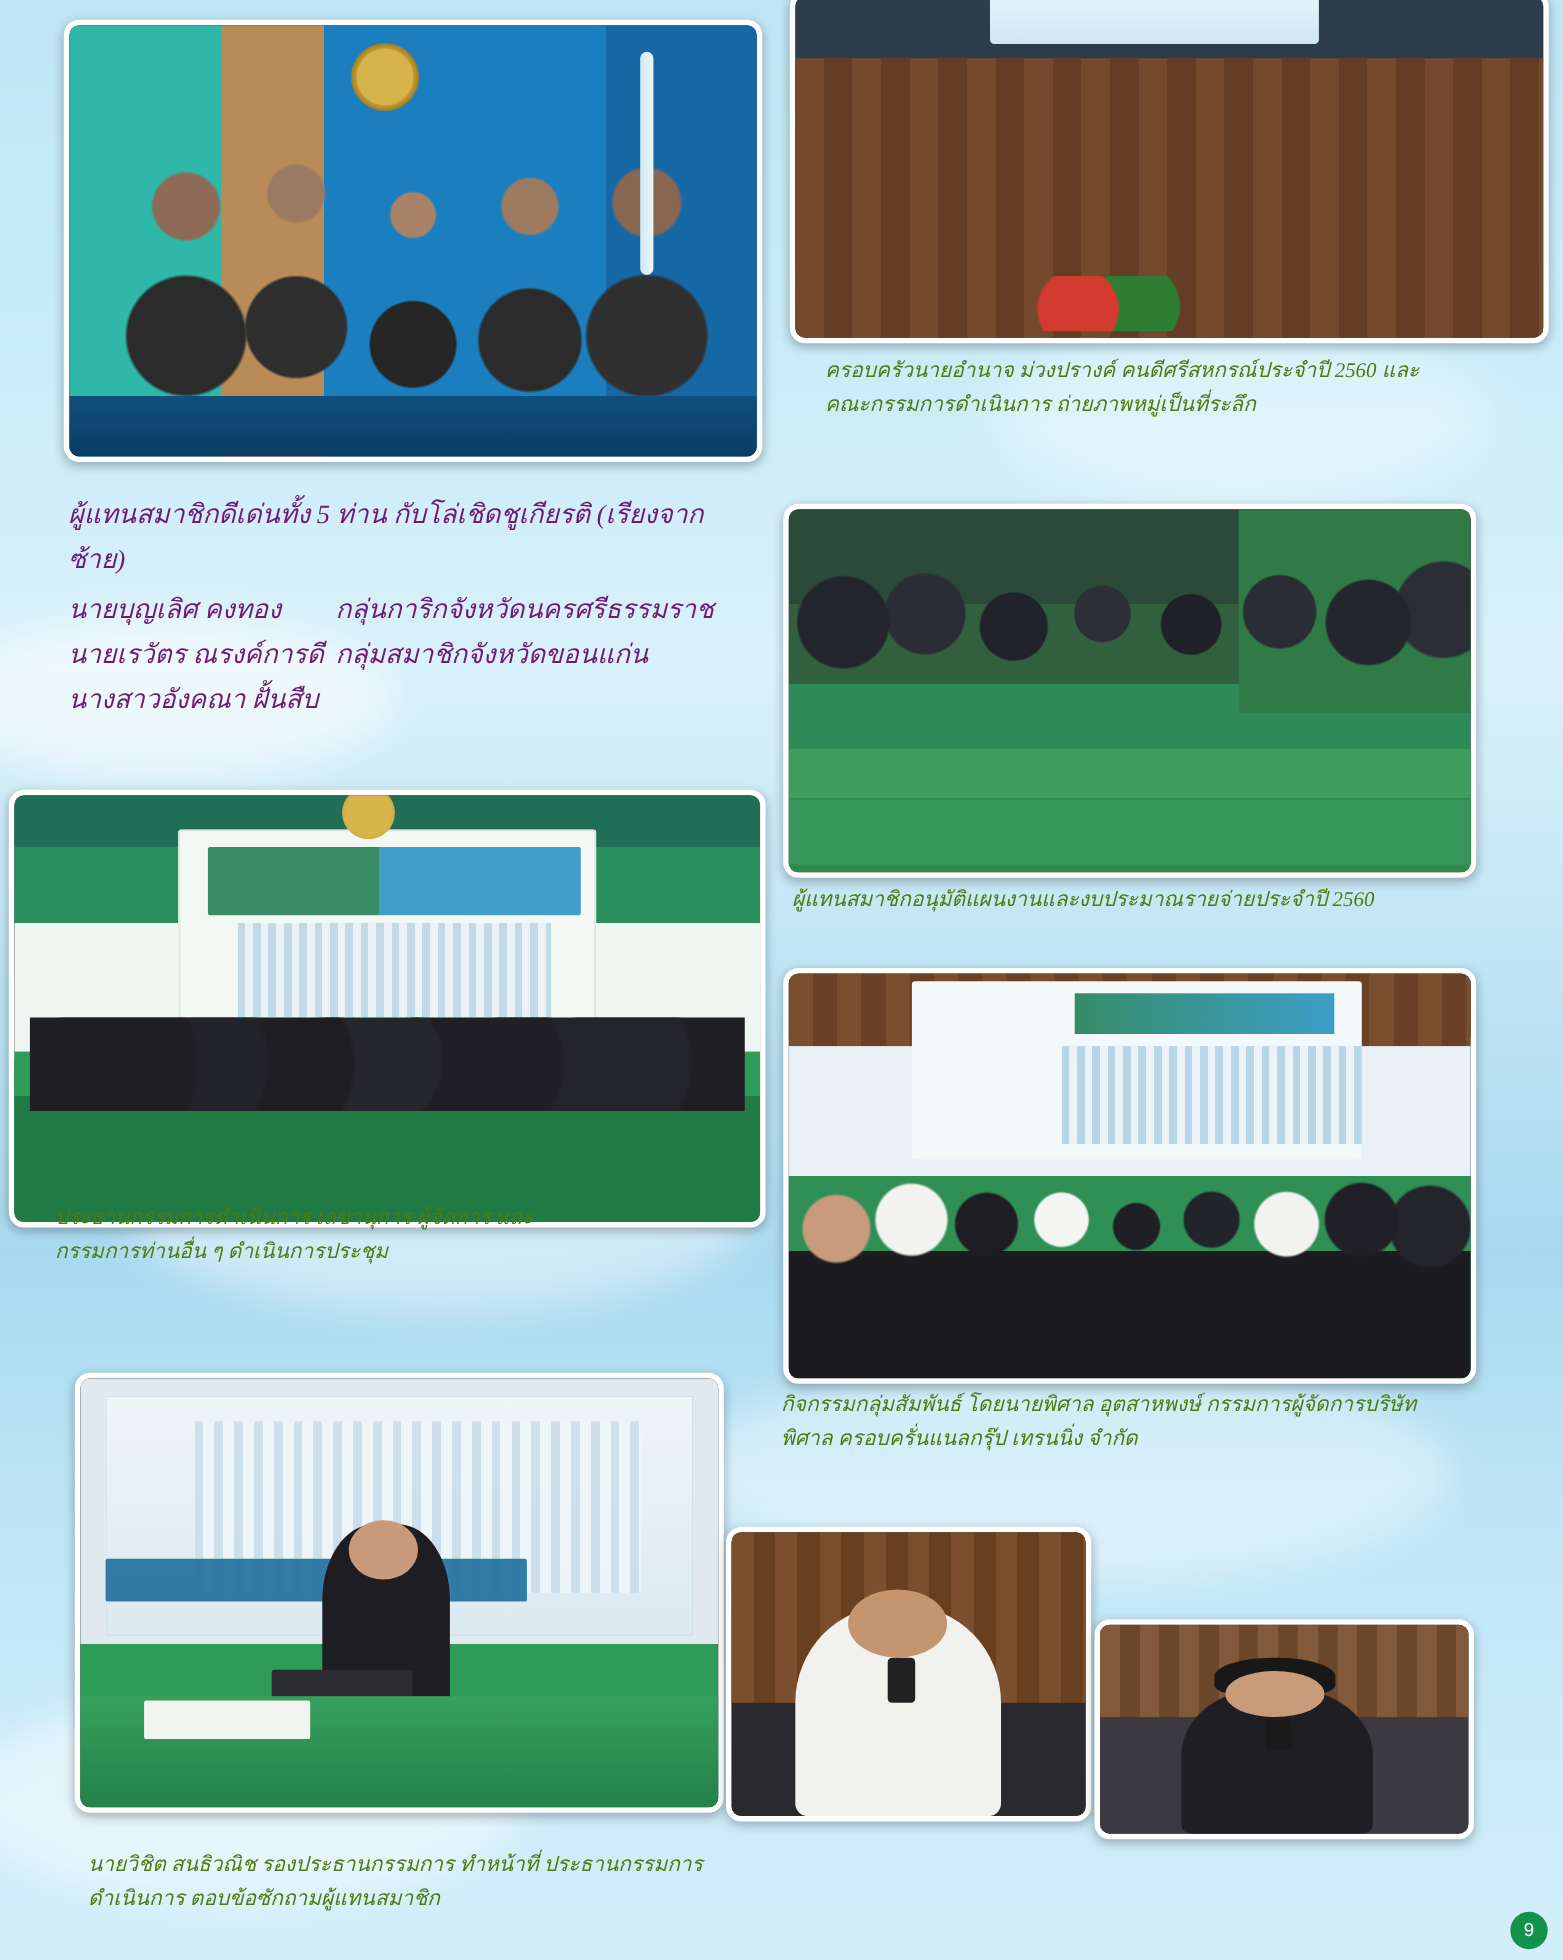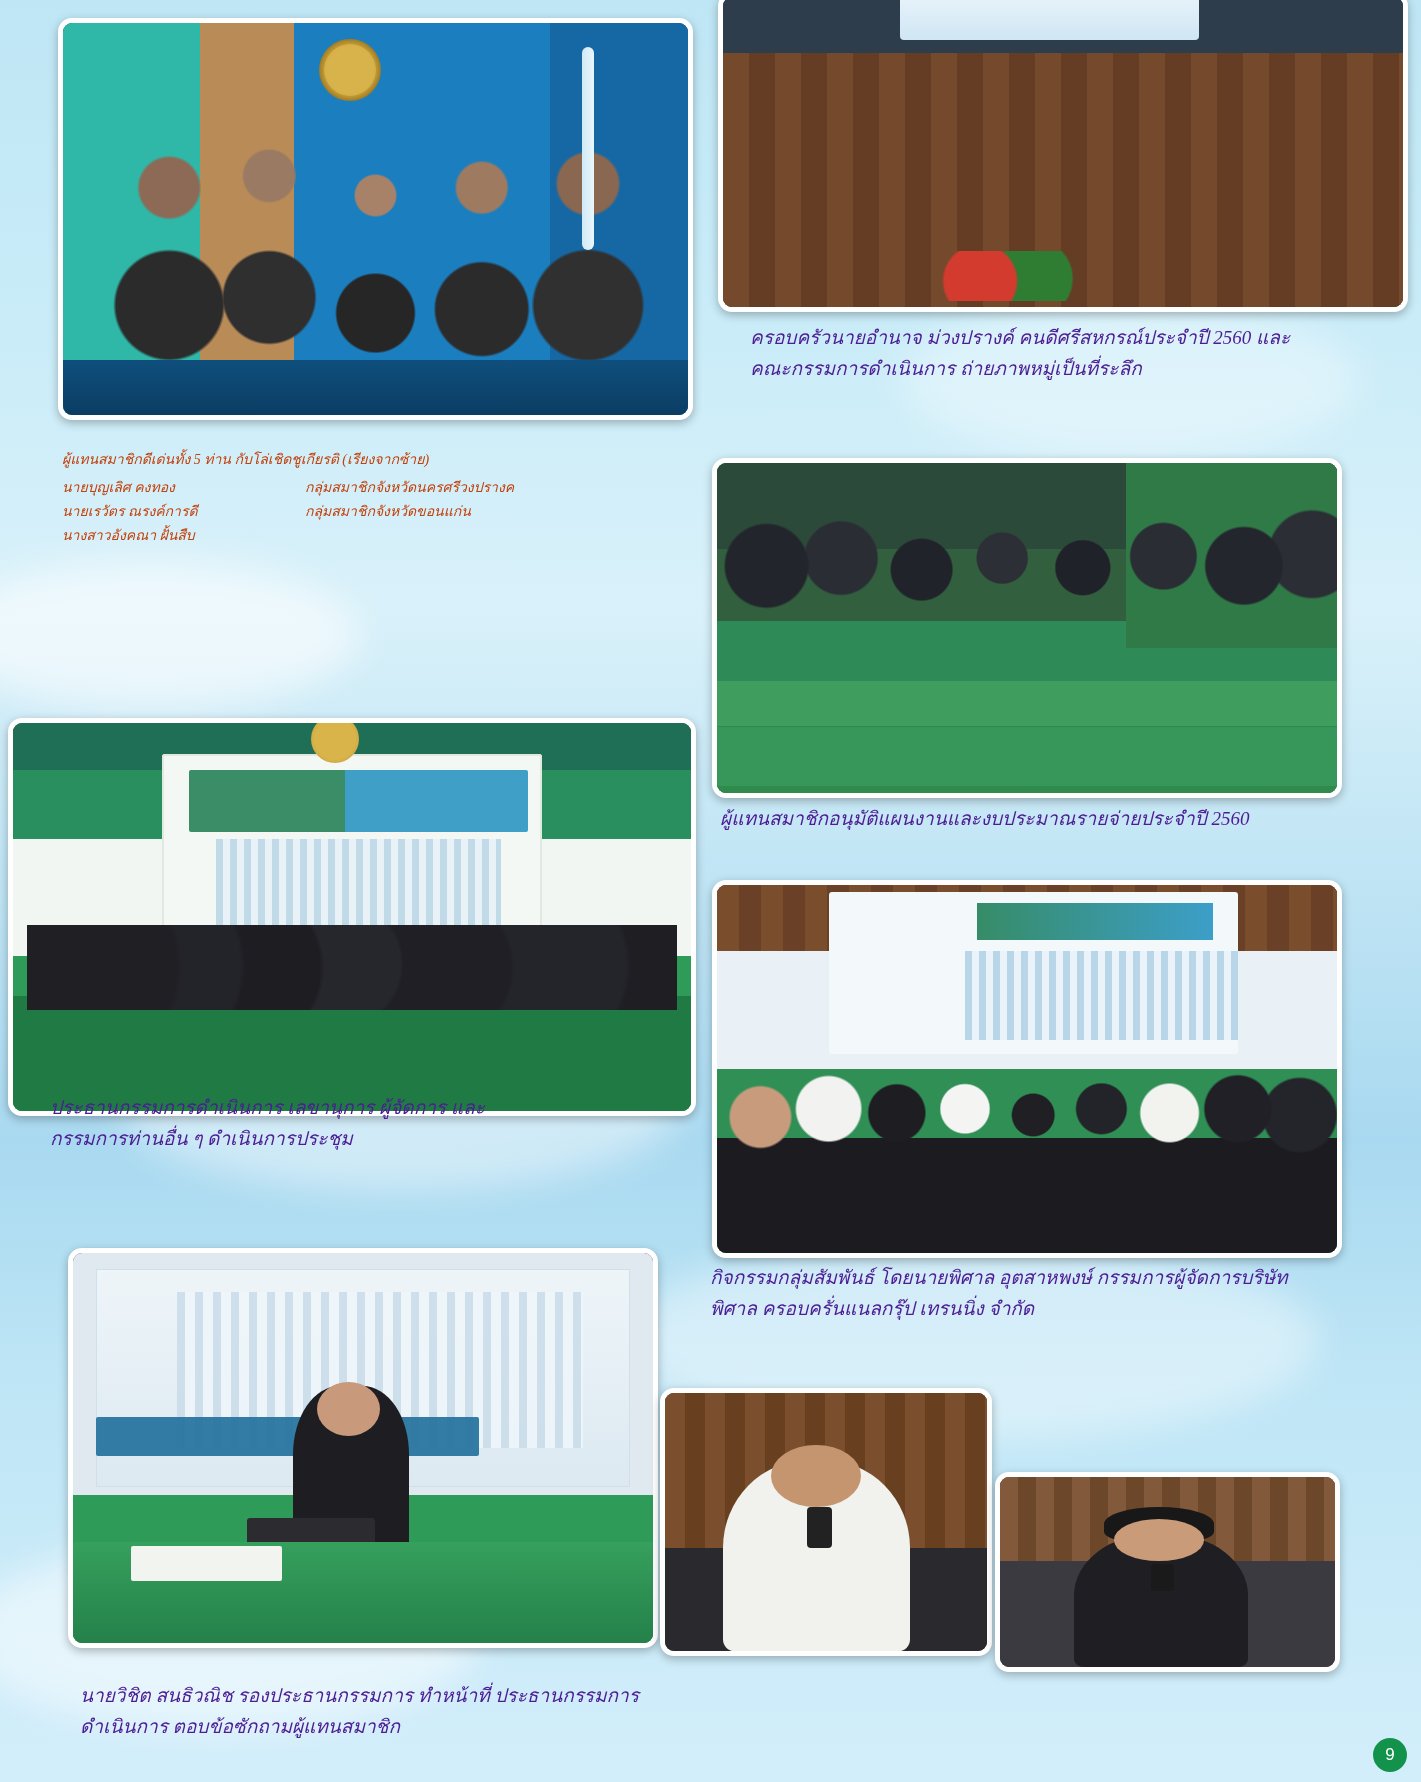--- a/index.html
+++ b/index.html
@@ -27,29 +27,29 @@
     overflow:hidden;
     background:#2a3b4a;
   }
   .photo .inner{position:absolute;inset:0;}
   .cap{
     position:absolute;
     font-family:"Liberation Serif", serif;
     font-style:italic;
     font-size:19px;
     line-height:1.65;
-    color:#4c1d95;
+    color:#4d7c0f;
     white-space:pre-line;
   }
   .names{
     position:absolute;
     font-style:italic;
-    font-size:14px;
+    font-size:24px;
     line-height:1.72;
-    color:#c2410c;
+    color:#701a75;
   }
   .names .row{display:flex;}
   .names .n{width:243px;}
   .names .g{flex:1;}
   .pagenum{
     position:absolute;right:14px;bottom:10px;
     width:34px;height:34px;border-radius:50%;
     background:#13924b;color:#fff;font-size:17px;
     display:flex;align-items:center;justify-content:center;
     font-family:"Liberation Sans",sans-serif;
@@ -242,21 +242,21 @@
   </div>
 </div>
 
 <div class="cap" style="left:750px;top:322px;width:620px;">ครอบครัวนายอำนาจ ม่วงปรางค์ คนดีศรีสหกรณ์ประจำปี 2560 และ
 คณะกรรมการดำเนินการ ถ่ายภาพหมู่เป็นที่ระลึก</div>
 
 <div class="names" style="left:62px;top:448px;width:600px;">
   <div style="margin-bottom:4px;">ผู้แทนสมาชิกดีเด่นทั้ง 5 ท่าน กับโล่เชิดชูเกียรติ (เรียงจากซ้าย)</div>
   <div class="row">
     <div class="n">นายบุญเลิศ คงทอง</div>
-    <div class="g">กลุ่มสมาชิกจังหวัดนครศรีวงปรางค</div>
+    <div class="g">กลุ่นการิกจังหวัดนครศรีธรรมราช</div>
   </div>
   <div class="row">
     <div class="n">นายเรวัตร  ณรงค์การดี</div>
     <div class="g">กลุ่มสมาชิกจังหวัดขอนแก่น</div>
   </div>
   <div class="row">
     <div class="n">นางสาวอังคณา ฝั้นสืบ</div>
   </div>
 </div>
 

